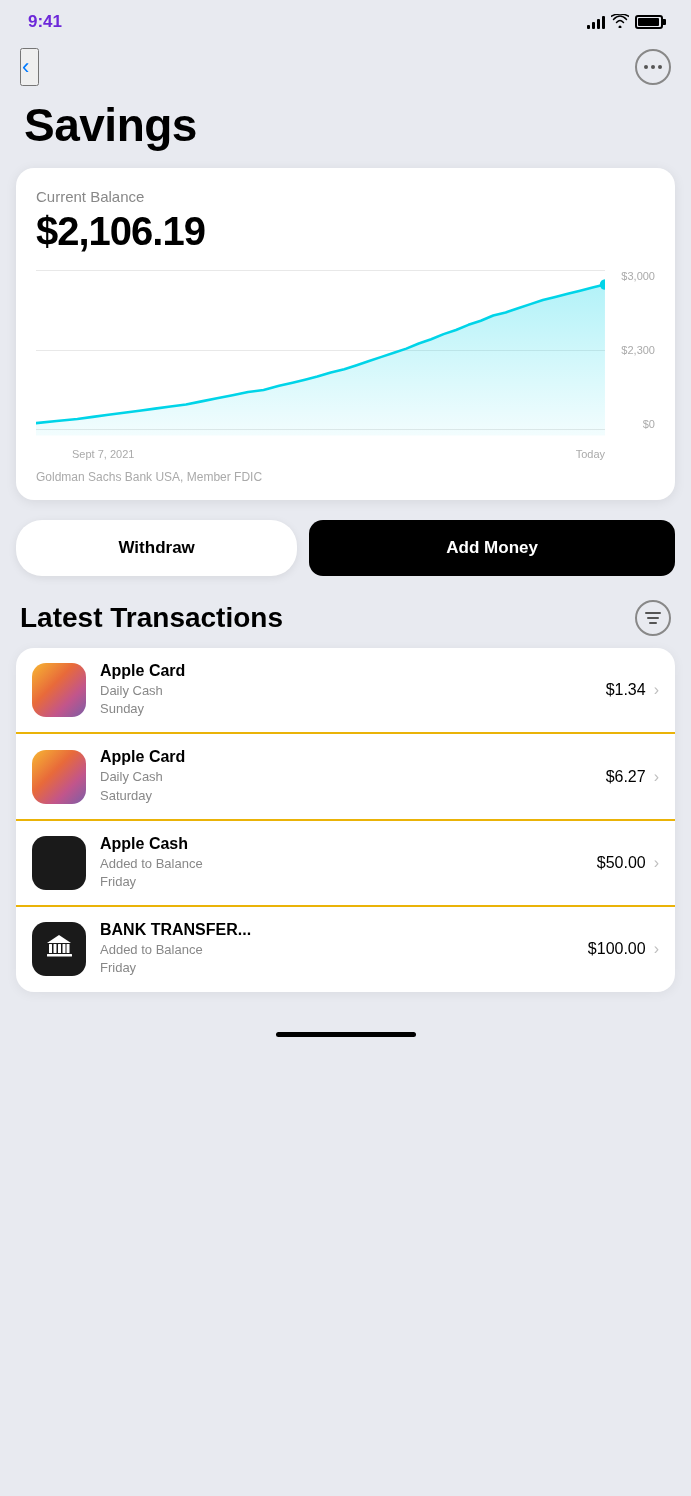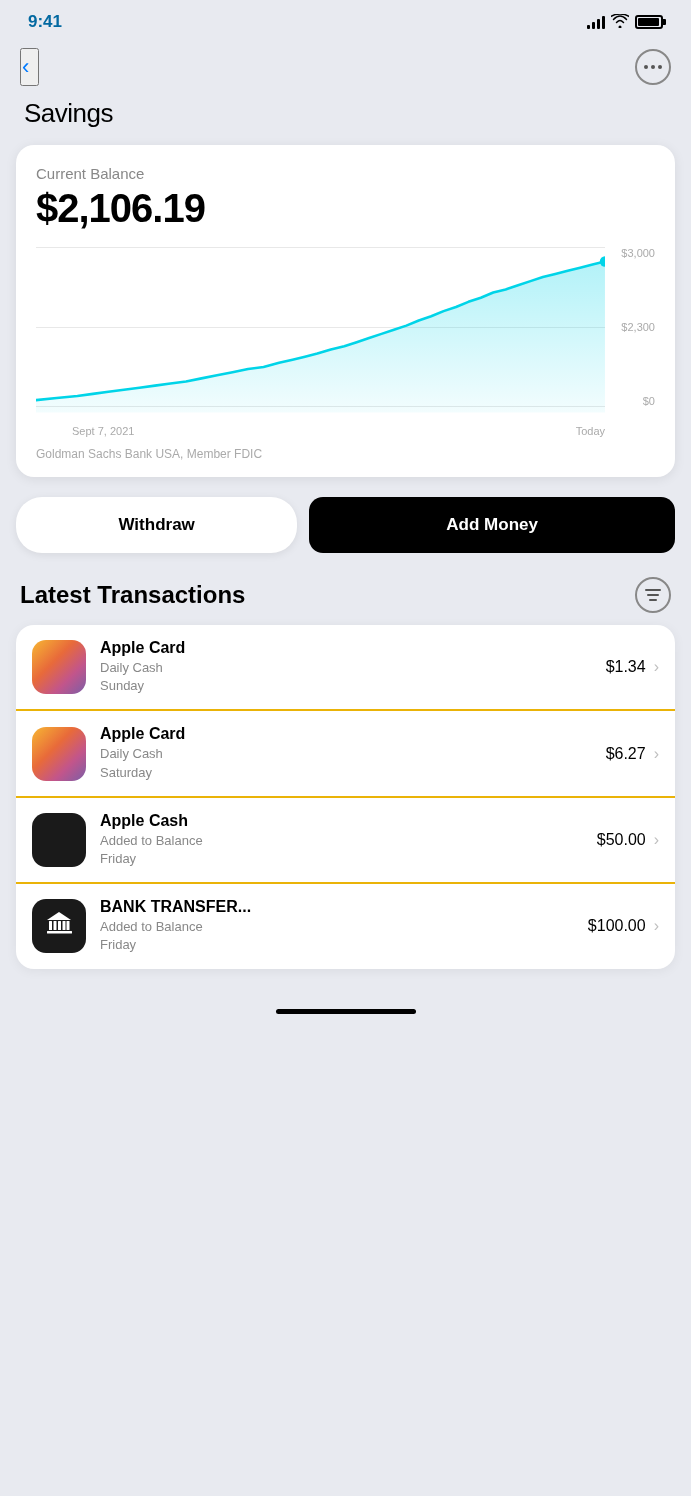--- a/index.html
+++ b/index.html
@@ -17,21 +17,21 @@
     .status-bar {
       display: flex;
       justify-content: space-between;
       align-items: center;
       padding: 12px 28px 8px;
       background: #e8eaf0;
     }
     .status-time {
       font-size: 17px;
       font-weight: 600;
-      color: #0369a1;
+      color: #6d28d9;
     }
     .status-icons {
       display: flex;
       align-items: center;
       gap: 6px;
     }
     .signal-bars {
       display: flex;
       align-items: flex-end;
       gap: 2px;
@@ -107,22 +107,22 @@
       border-radius: 50%;
       background: #555;
     }
 
     
     .page-title {
       padding: 8px 24px 16px;
       background: #e8eaf0;
     }
     .page-title h1 {
-      font-size: 26px;
-      font-weight: 400;
+      font-size: 46px;
+      font-weight: 700;
       color: #000;
       letter-spacing: -0.5px;
     }
 
     
     .balance-card {
       background: #fff;
       border-radius: 18px;
       margin: 0 16px 20px;
       padding: 20px 20px 16px;
@@ -234,21 +234,21 @@
     }
 
     
     .transactions-header {
       display: flex;
       justify-content: space-between;
       align-items: center;
       padding: 0 20px 12px;
     }
     .transactions-title {
-      font-size: 24px;
+      font-size: 28px;
       font-weight: 700;
       color: #000;
     }
     .filter-btn {
       width: 36px;
       height: 36px;
       border-radius: 50%;
       border: 2px solid #888;
       display: flex;
       align-items: center;

